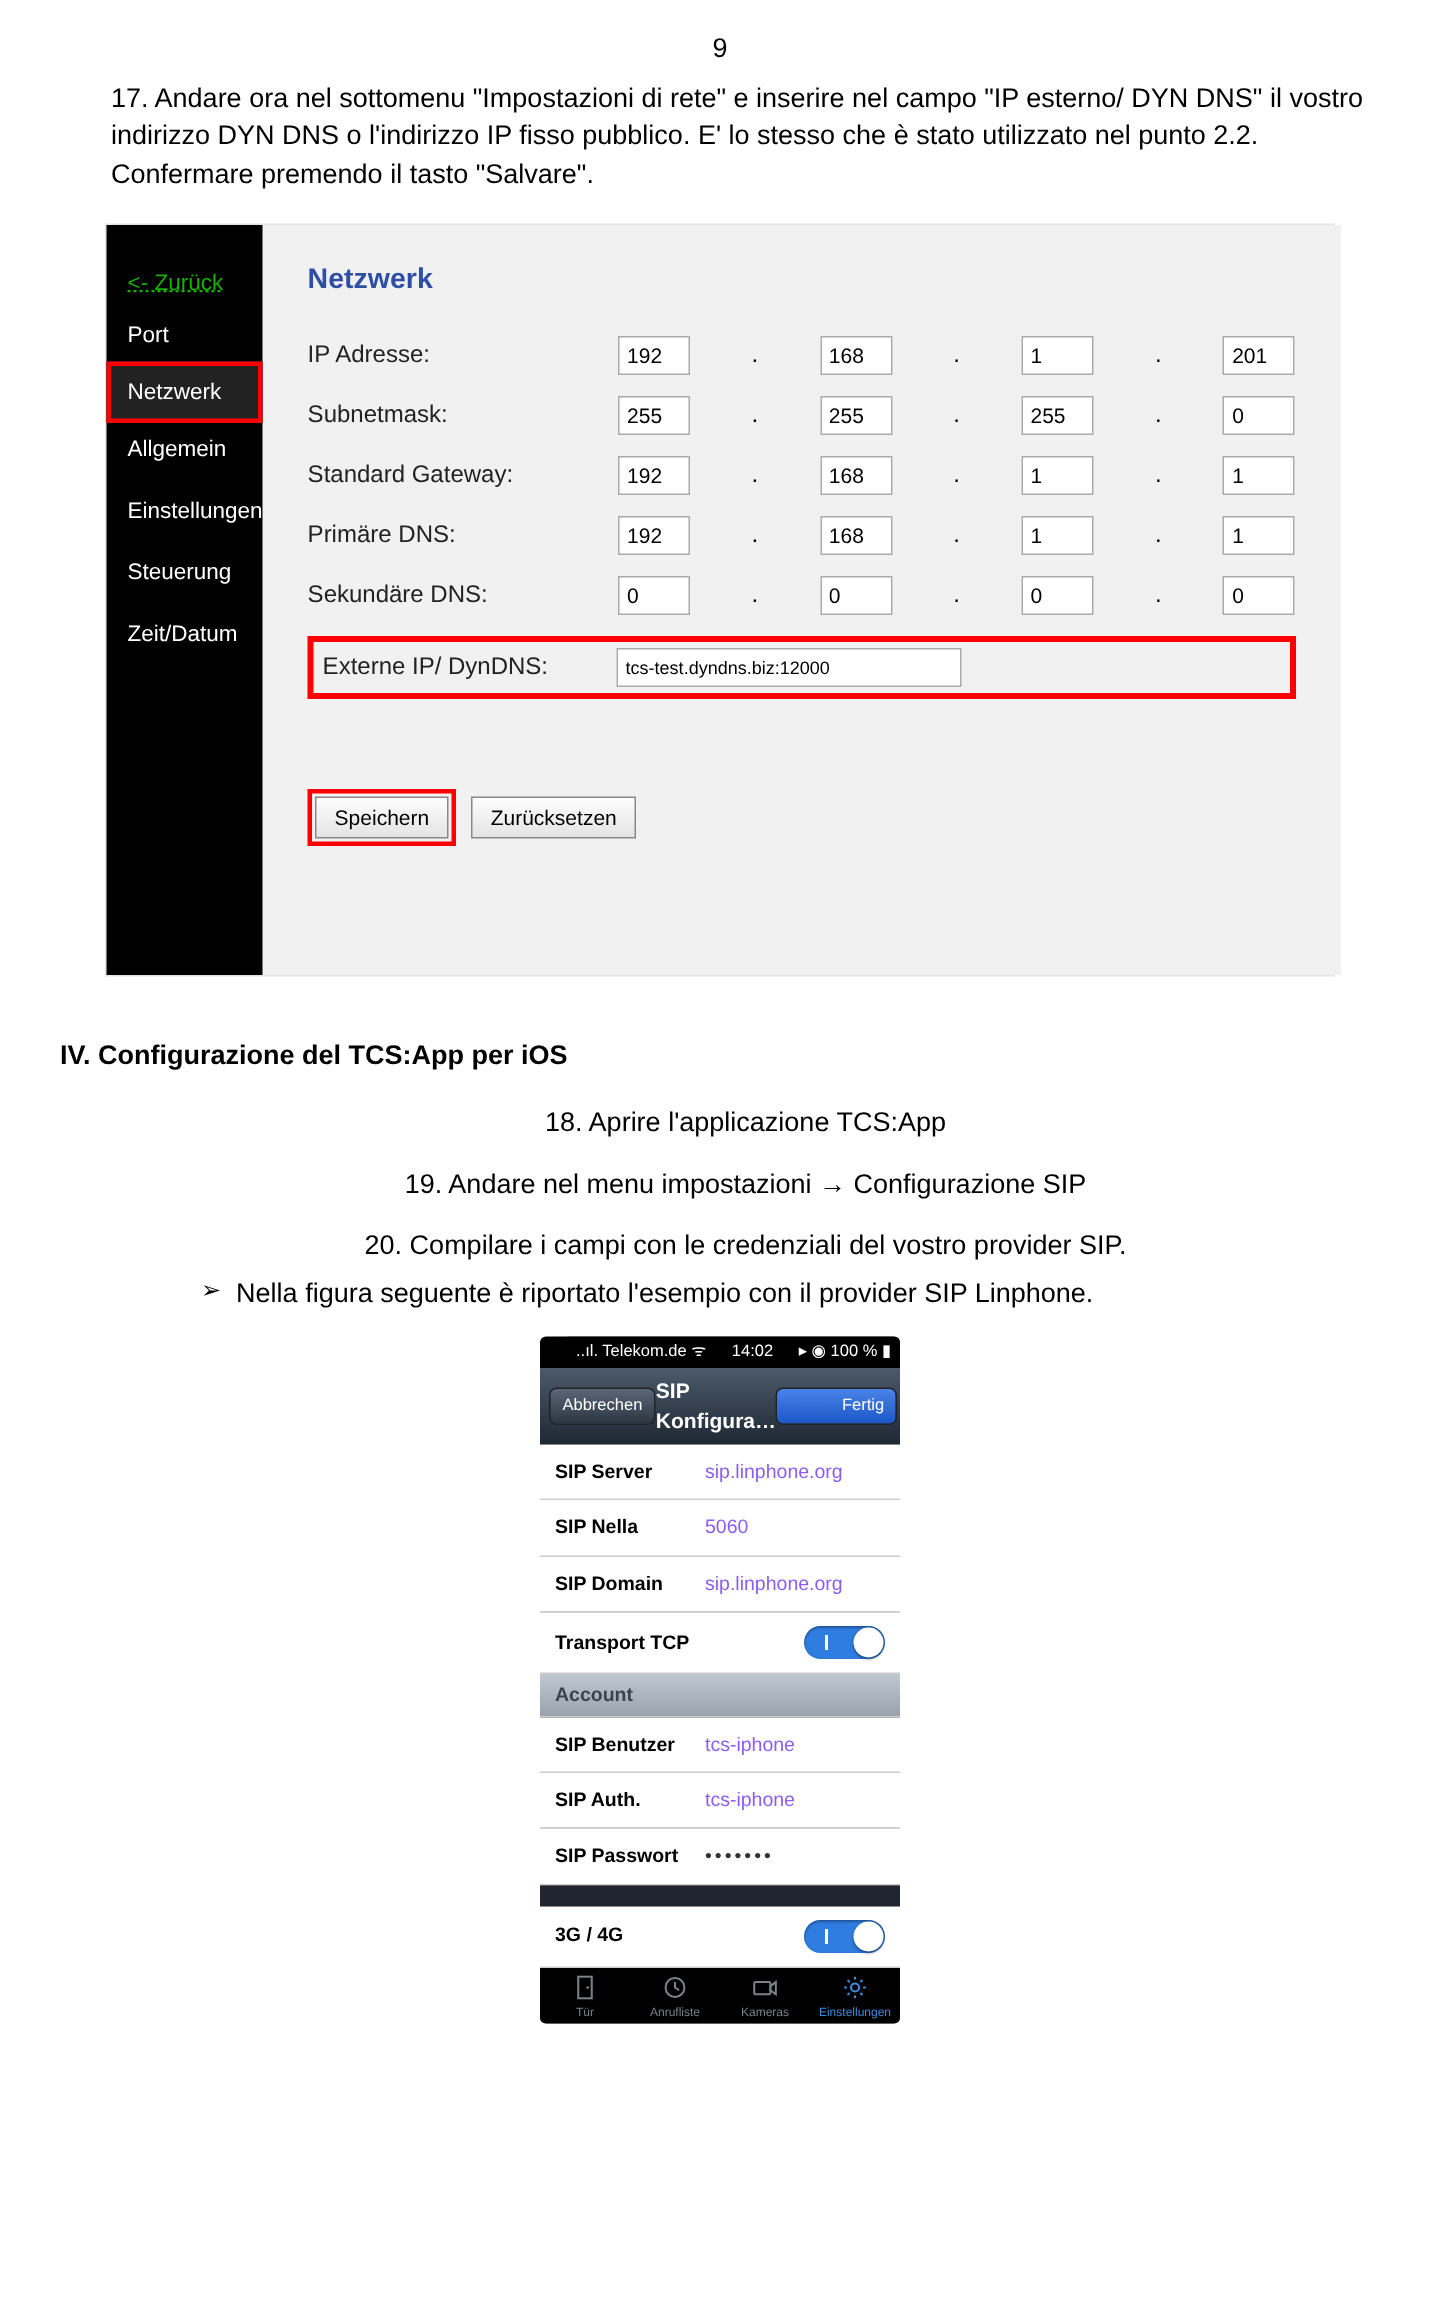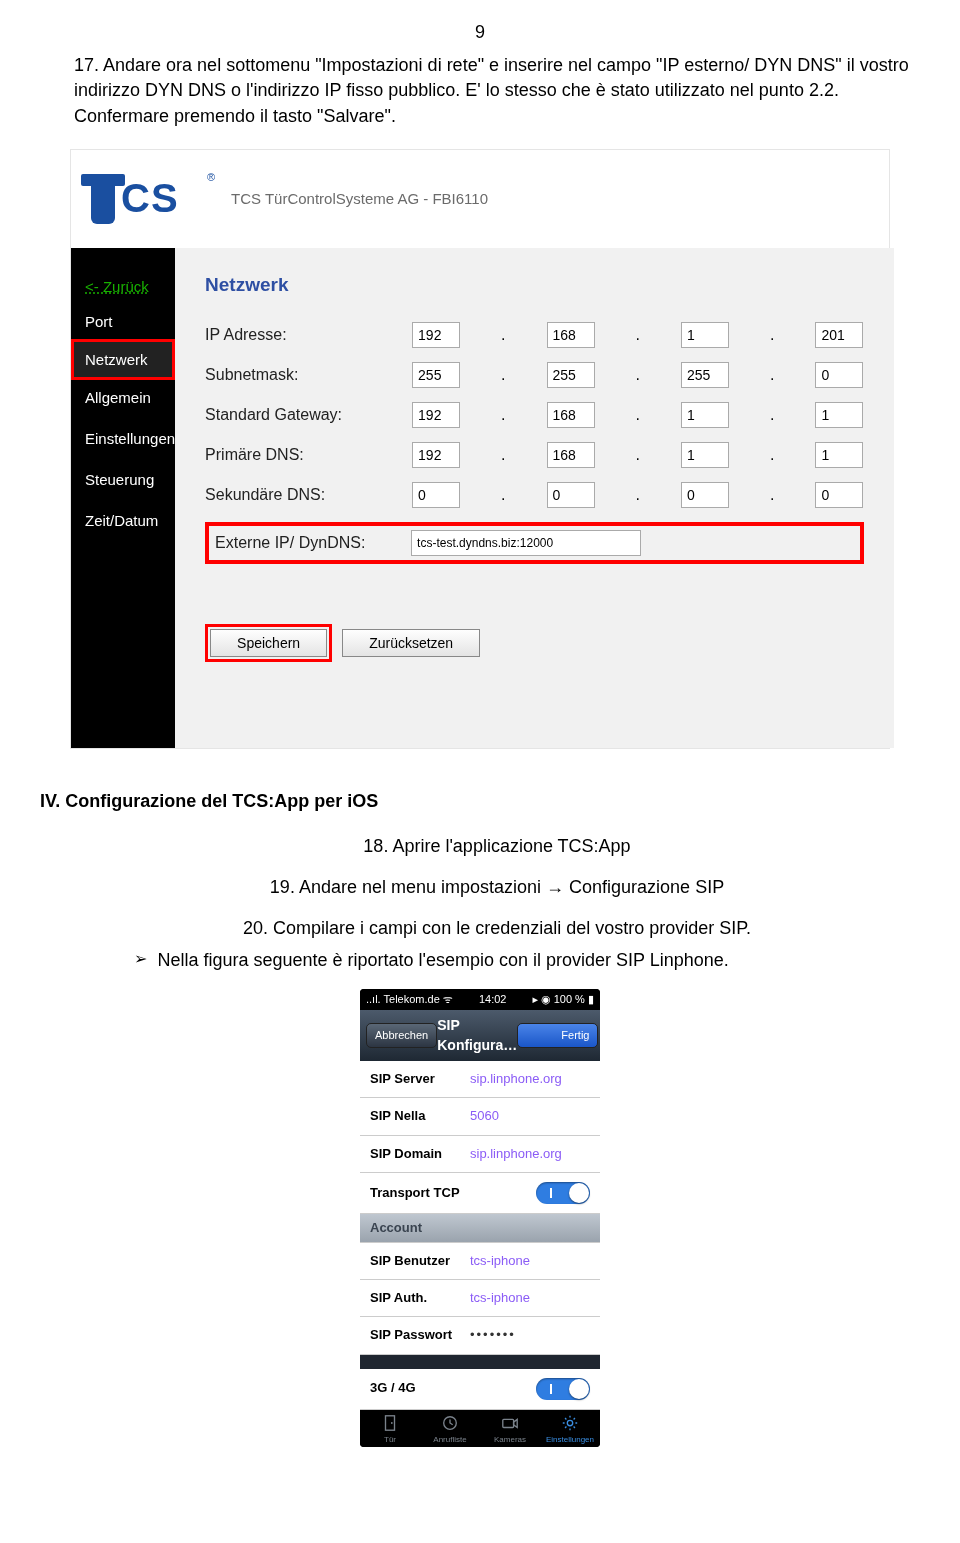--- a/index.html
+++ b/index.html
@@ -148,21 +148,21 @@
     margin-top: 60px;
     display: flex;
     gap: 10px;
     align-items: center;
   }
   .wbtn {
     height: 28px;
     border: 1px solid #888;
     background: linear-gradient(#fefefe,#e4e4e4);
     font-size: 14px;
-    padding: 3px 26px;
+    padding: 3px 12px;
     cursor: pointer;
   }
   .btn-highlight {
     border: 3px solid #ff0000;
     padding: 2px;
     display: inline-block;
   }
   .section-heading {
     font-weight: bold;
     font-size: 18px;
@@ -179,20 +179,21 @@
     overflow: hidden;
     font-size: 13px;
   }
   .ph-status {
     background: #000;
     color: #fff;
     display: flex;
     justify-content: space-between;
     padding: 3px 6px;
     font-size: 11px;
+    margin-left: 18px;
   }
   .ph-nav {
     background: linear-gradient(#4c5a6b,#1e2833);
     display: flex;
     align-items: center;
     justify-content: space-between;
     padding: 6px 6px;
   }
   .ph-nav-btn {
     background: linear-gradient(#5a6776,#2c3542);
@@ -272,29 +273,20 @@
 <body>
 
 <div class="page-number">9</div>
 
 <div class="section-text">
   <span class="item-num">17.</span>
   <span>Andare ora nel sottomenu "Impostazioni di rete" e inserire nel campo "IP esterno/ DYN DNS" il vostro indirizzo DYN DNS o l'indirizzo IP fisso pubblico. E' lo stesso che è stato utilizzato nel punto 2.2. Confermare premendo il tasto "Salvare".</span>
 </div>
 
 <div class="screenshot-panel">
-  <div class="logo-row">
-    <div class="tcs-logo">
-      <div class="t-top"></div>
-      <div class="t-shape"></div>
-      <span class="text">CS</span>
-      <span class="r">®</span>
-    </div>
-    <span class="device-title">TCS TürControlSysteme AG - FBI6110</span>
-  </div>
   <div class="main-area">
     <div class="sidebar">
       <div class="sidebar-back">&lt;- Zurück</div>
       <div class="sidebar-item">Port</div>
       <div class="sidebar-item highlight">Netzwerk</div>
       <div class="sidebar-item">Allgemein</div>
       <div class="sidebar-item">Einstellungen</div>
       <div class="sidebar-item">Steuerung</div>
       <div class="sidebar-item">Zeit/Datum</div>
     </div>

